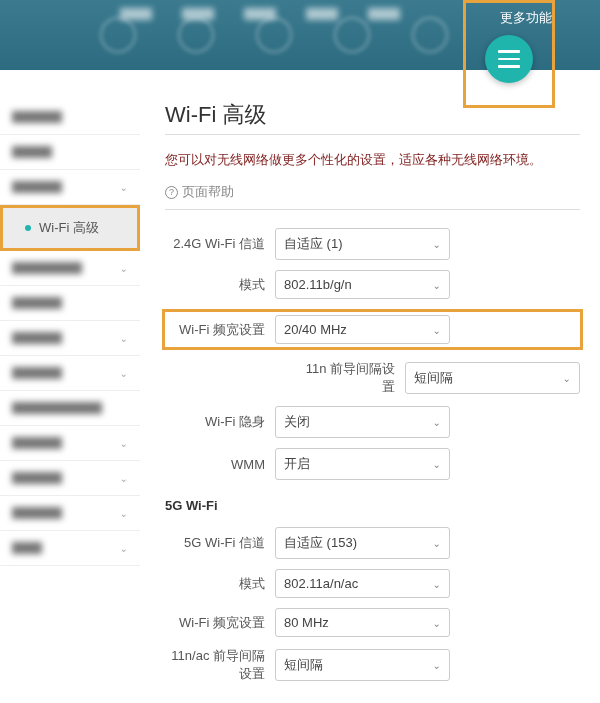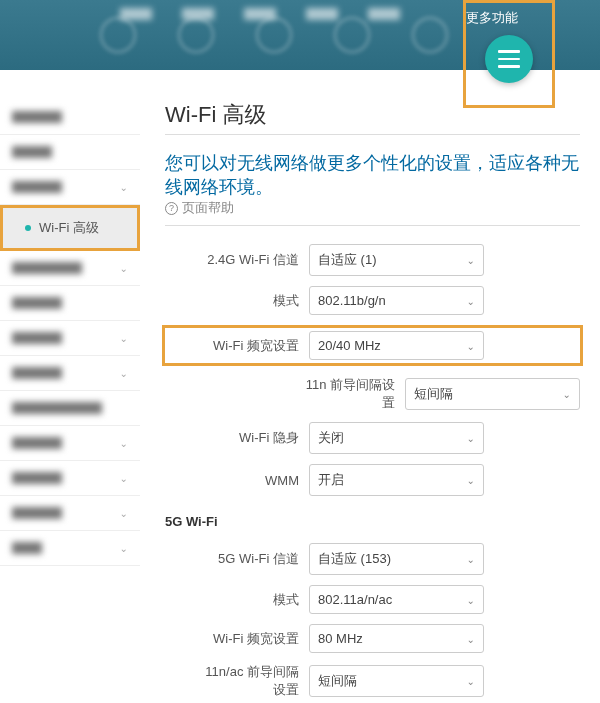--- a/index.html
+++ b/index.html
@@ -40,21 +40,21 @@
       filter: blur(3px);
     }
     
     .more-section {
       position: absolute;
       right: 45px;
       top: 0;
       width: 92px;
       height: 108px;
       border: 3px solid #e8a33d;
-      text-align: left;
+      text-align: right;
       padding-top: 6px;
     }
     .more-label { color: #fff; font-size: 13px; }
     .hamburger-btn {
       width: 48px;
       height: 48px;
       background: #1fb5ad;
       border-radius: 50%;
       margin: 8px auto 0;
       display: flex;
@@ -110,28 +110,28 @@
       cursor: pointer;
     }
     .wifi-sub .dot { width: 6px; height: 6px; background: #1fb5ad; border-radius: 50%; }
     
     .chev { font-size: 10px; color: #aaa; }
     .chev.white { color: #fff; }
     
     .main { flex: 1; padding: 0 20px 20px 25px; }
     .page-title { font-size: 22px; color: #333; font-weight: 400; margin-bottom: 4px; }
     .title-line { border-bottom: 1px solid #ddd; margin-bottom: 16px; }
-    .page-desc { color: #0369a1; font-size: 18px; }
+    .page-desc { color: #7f1d1d; font-size: 13px; margin-bottom: 14px; }
     .help-link { color: #888; font-size: 13px; display: flex; align-items: center; gap: 4px; cursor: pointer; margin-bottom: 8px; }
     .help-icon { width: 13px; height: 13px; border: 1px solid #888; border-radius: 50%; font-size: 9px; display: flex; align-items: center; justify-content: center; }
     .sep { border-bottom: 1px solid #ddd; margin-bottom: 18px; }
     
     .section-title { font-weight: bold; margin-bottom: 14px; color: #333; }
     
-    .form-row { display: flex; align-items: center; margin-bottom: 10px; margin-left: 34px; }
+    .form-row { display: flex; align-items: center; margin-bottom: 10px; }
     .form-label { width: 110px; text-align: right; padding-right: 10px; color: #555; font-size: 13px; }
     .form-select {
       flex: 1;
       max-width: 175px;
       border: 1px solid #ccc;
       border-radius: 3px;
       padding: 6px 26px 6px 8px;
       position: relative;
       cursor: pointer;
       background: #fff;

